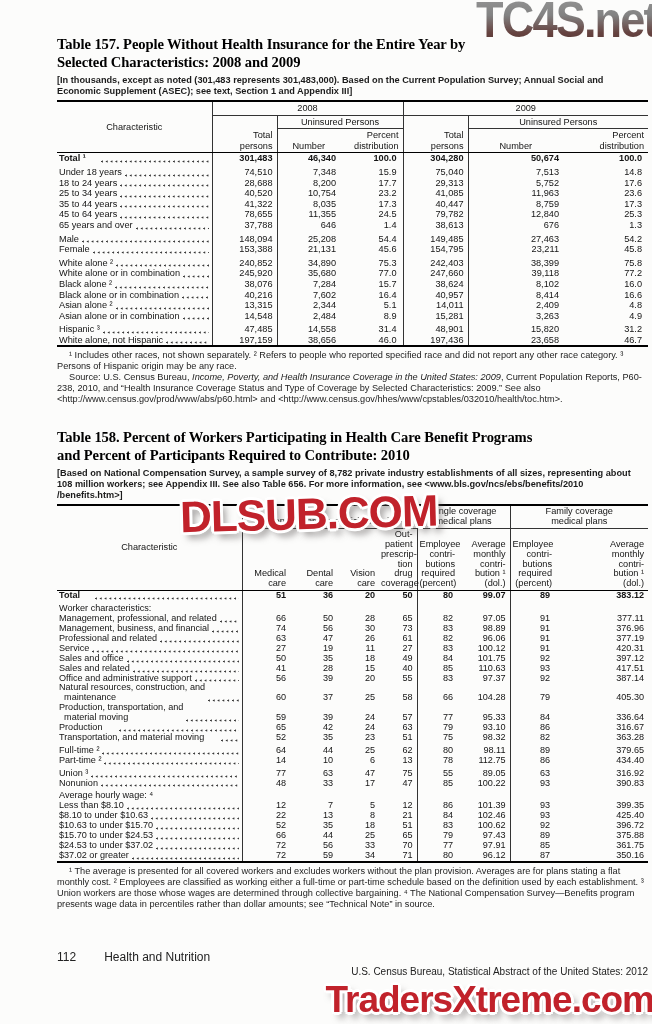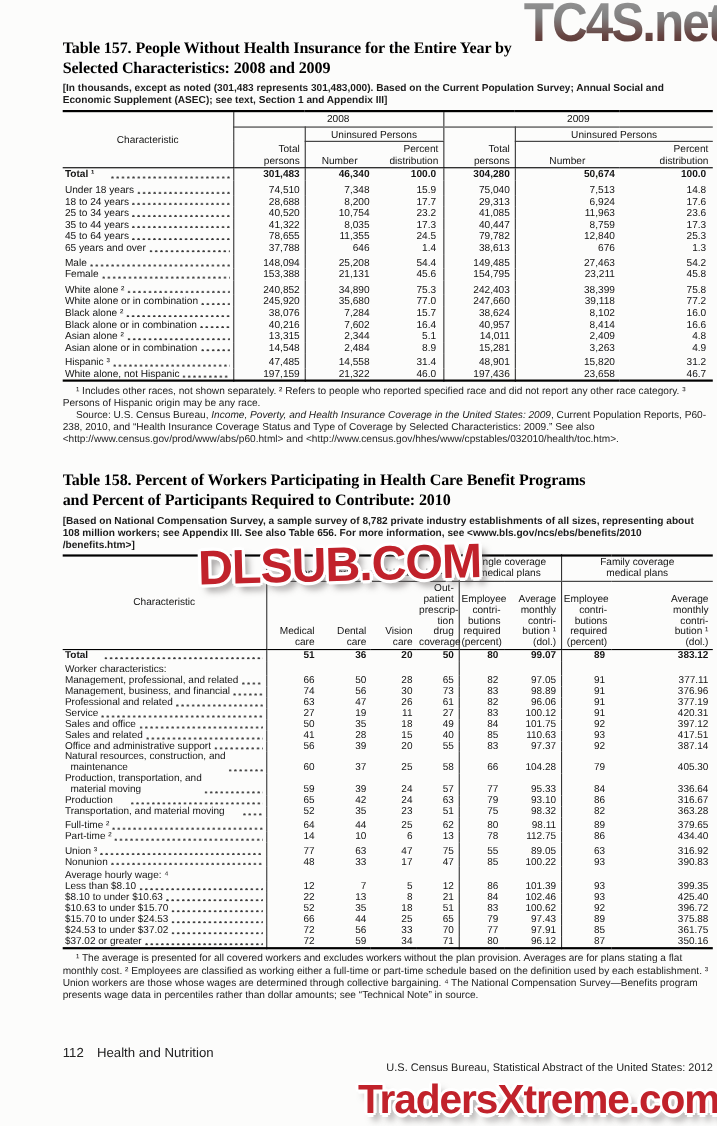--- a/index.html
+++ b/index.html
@@ -35,21 +35,21 @@
   td.num{text-align:right;padding-right:4px;}
   td.pct{text-align:right;padding-right:6px;}
   #t158 td,#t158 th{line-height:9.9px;}
   #t158 tbody td{font-size:9.1px;}
 
   .foot{font-size:9.2px;line-height:10.9px;margin:3px 0 0 0;color:#1c1c1c;}
   .foot p{margin:0;text-indent:12px;}
   .sec-gap{height:24px;}
 
   .page-footer-left{position:absolute;left:57px;top:950px;font-size:12px;color:#222;}
-  .page-footer-left .num{margin-right:12px;}
+  .page-footer-left .num{margin-right:28px;}
   .page-footer-right{position:absolute;right:4px;top:966px;font-size:10px;color:#222;}
 
   .wm{position:absolute;font-weight:bold;pointer-events:none;}
   .wm-top{top:-9px;right:-5px;font-size:50px;letter-spacing:-2px;transform:scaleX(.9);transform-origin:right top;
           background:linear-gradient(180deg,#969696 0%,#7c7c7c 42%,#5e3a37 72%,#44211f 100%);
           -webkit-background-clip:text;background-clip:text;color:transparent;opacity:.95;z-index:5;}
   .wm-red{color:#c1222b;letter-spacing:-1px;
           -webkit-text-stroke:2px #fff;paint-order:stroke fill;
           text-shadow:-2px -2px 0 #fff,2px -2px 0 #fff,-2px 2px 0 #fff,2px 2px 0 #fff,
                       -3px 0 0 #fff,3px 0 0 #fff,0 -3px 0 #fff,0 3px 0 #fff,
@@ -131,21 +131,21 @@
             </tr>
             <tr>
               <td class="lab">
                 <span class="lt">18 to 24 years</span>
                 <span class="leader"></span>
               </td>
               <td class="num bl">28,688</td>
               <td class="num bl">8,200</td>
               <td class="pct">17.7</td>
               <td class="num bl">29,313</td>
-              <td class="num bl">6,924</td>
+              <td class="num bl">5,752</td>
               <td class="pct">17.6</td>
             </tr>
             <tr>
               <td class="lab">
                 <span class="lt">25 to 34 years</span>
                 <span class="leader"></span>
               </td>
               <td class="num bl">40,520</td>
               <td class="num bl">10,754</td>
               <td class="pct">23.2</td>
@@ -296,21 +296,21 @@
               <td class="num bl">48,901</td>
               <td class="num bl">15,820</td>
               <td class="pct">31.2</td>
             </tr>
             <tr>
               <td class="lab ind1">
                 <span class="lt">White alone, not Hispanic</span>
                 <span class="leader"></span>
               </td>
               <td class="num bl">197,159</td>
-              <td class="num bl">21,322</td>
+              <td class="num bl">38,656</td>
               <td class="pct">46.0</td>
               <td class="num bl">197,436</td>
               <td class="num bl">23,658</td>
               <td class="pct">46.7</td>
             </tr>
           </tbody>
       </table>
 
       <div class="foot">
         <p>¹ Includes other races, not shown separately. ² Refers to people who reported specified race and did not report any other race category. ³ Persons of Hispanic origin may be any race.</p>

